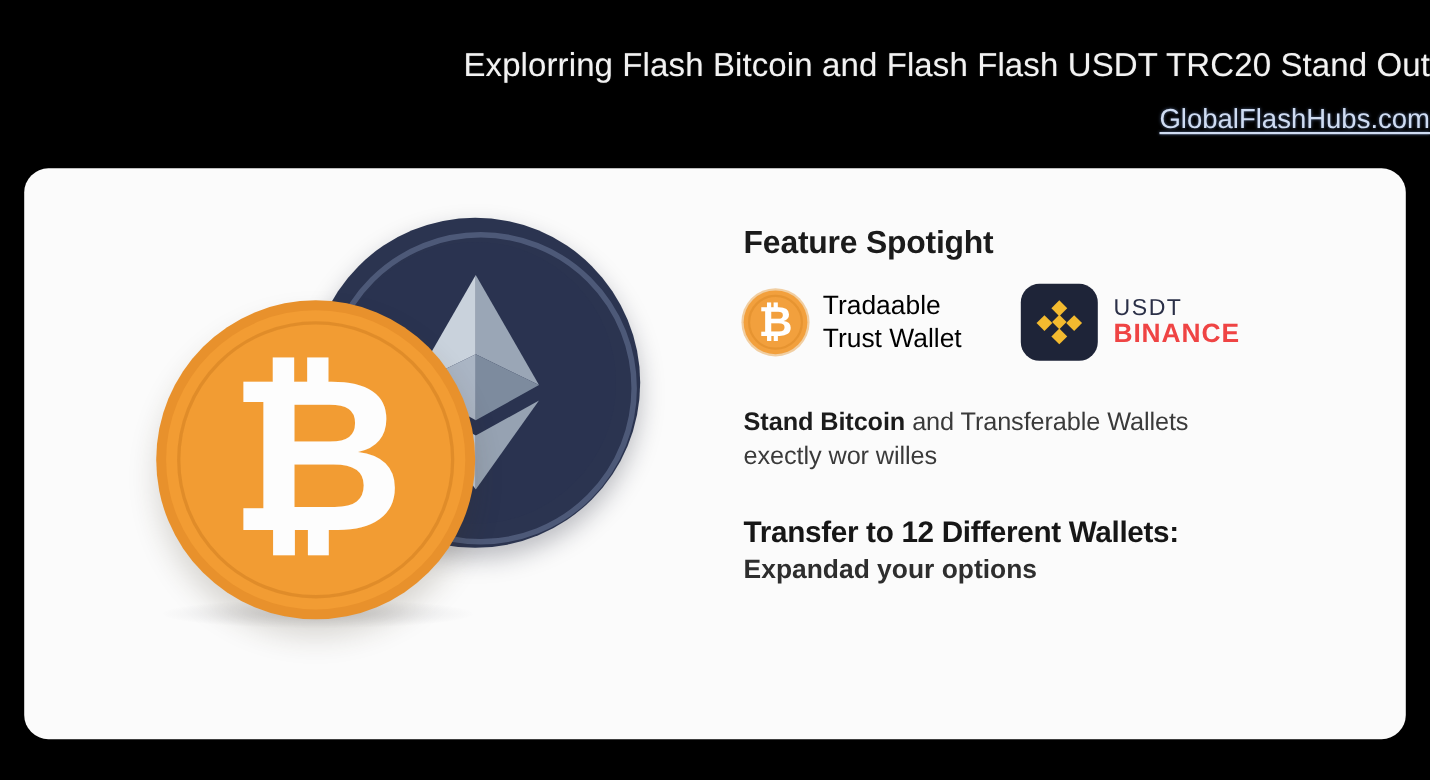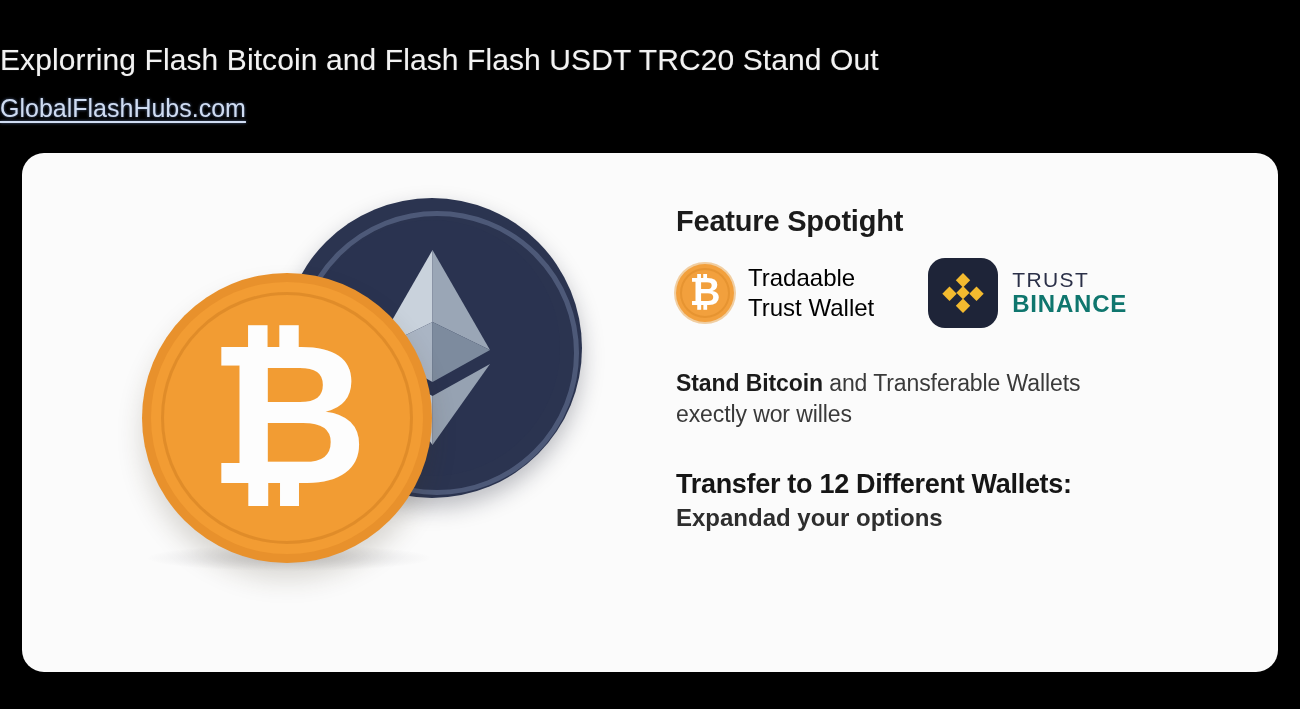--- a/index.html
+++ b/index.html
@@ -17,21 +17,21 @@
     width: 1300px;
     height: 709px;
     background: #000000;
   }
 
   
   .header {
     position: absolute;
     left: 0; top: 0;
     width: 1300px;
-    text-align: left;
+    text-align: right;
   }
   .page-title {
     margin-top: 42px;
     font-size: 30px;
     font-weight: 400;
     color: #f2f2f2;
     letter-spacing: 0.1px;
     line-height: 1.2;
     text-shadow: 0 0 1px rgba(255,255,255,0.35);
   }
@@ -246,21 +246,21 @@
   .brand-text { line-height: 1.08; }
   .brand-trust {
     font-size: 21px;
     font-weight: 400;
     color: #2b3048;
     letter-spacing: 1.4px;
   }
   .brand-binance {
     font-size: 24px;
     font-weight: 700;
-    color: #0f766e;
+    color: #ef4444;
     letter-spacing: 0.8px;
   }
 
   .body-block { margin-top: 40px; }
   .body-line {
     font-size: 23px;
     color: #3a3a3a;
     line-height: 1.33;
     letter-spacing: -0.1px;
   }
@@ -341,21 +341,21 @@
               <g fill="#f3ba2f">
                 <polygon points="23,3 30.2,10.2 23,17.4 15.8,10.2"></polygon>
                 <polygon points="9.5,16.5 16.7,23.7 9.5,30.9 2.3,23.7"></polygon>
                 <polygon points="36.5,16.5 43.7,23.7 36.5,30.9 29.3,23.7"></polygon>
                 <polygon points="23,28.6 30.2,35.8 23,43 15.8,35.8"></polygon>
                 <polygon points="23,16.1 29.6,22.7 23,29.3 16.4,22.7"></polygon>
               </g>
             </svg>
           </div>
           <div class="brand-text">
-            <div class="brand-trust">TRUST</div>
+            <div class="brand-trust">USDT</div>
             <div class="brand-binance">BINANCE</div>
           </div>
         </div>
 
       </div>
 
       <div class="body-block">
         <div class="body-line"><b>Stand  Bitcoin</b><span> and Transferable Wallets</span></div>
         <div class="body-line">exectly wor willes</div>
       </div>

